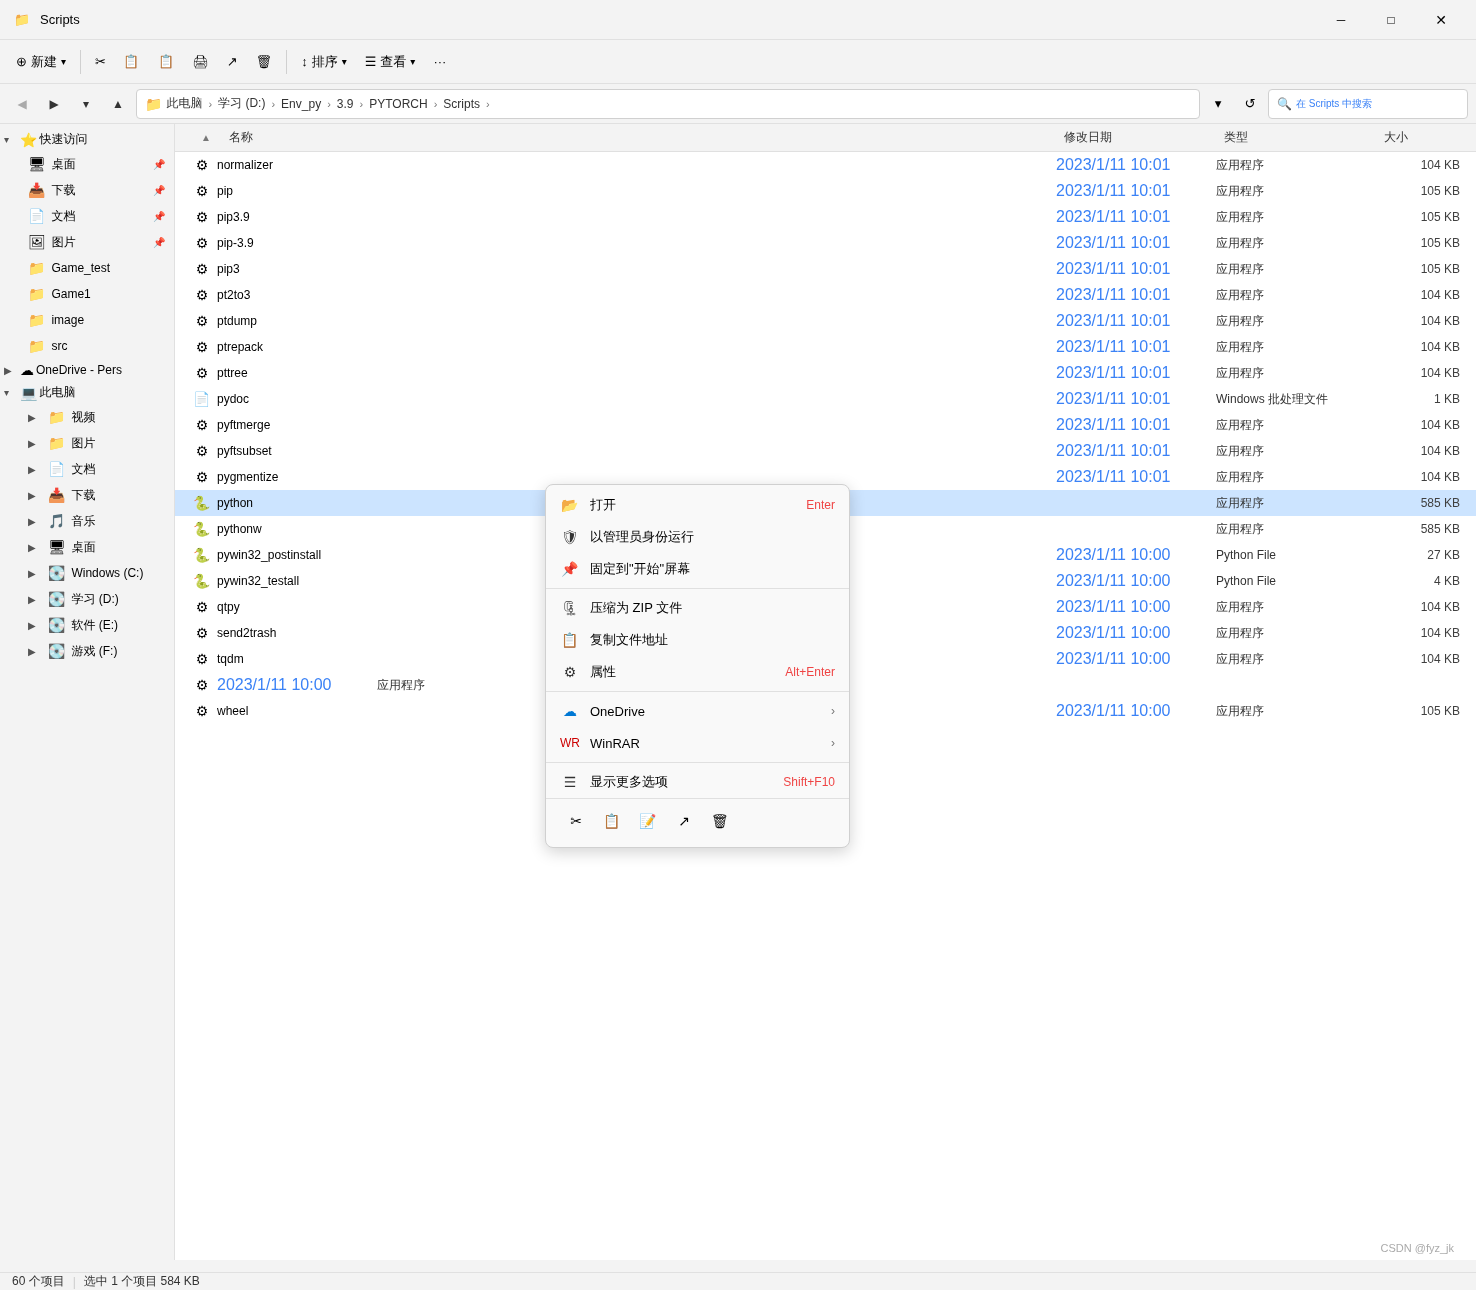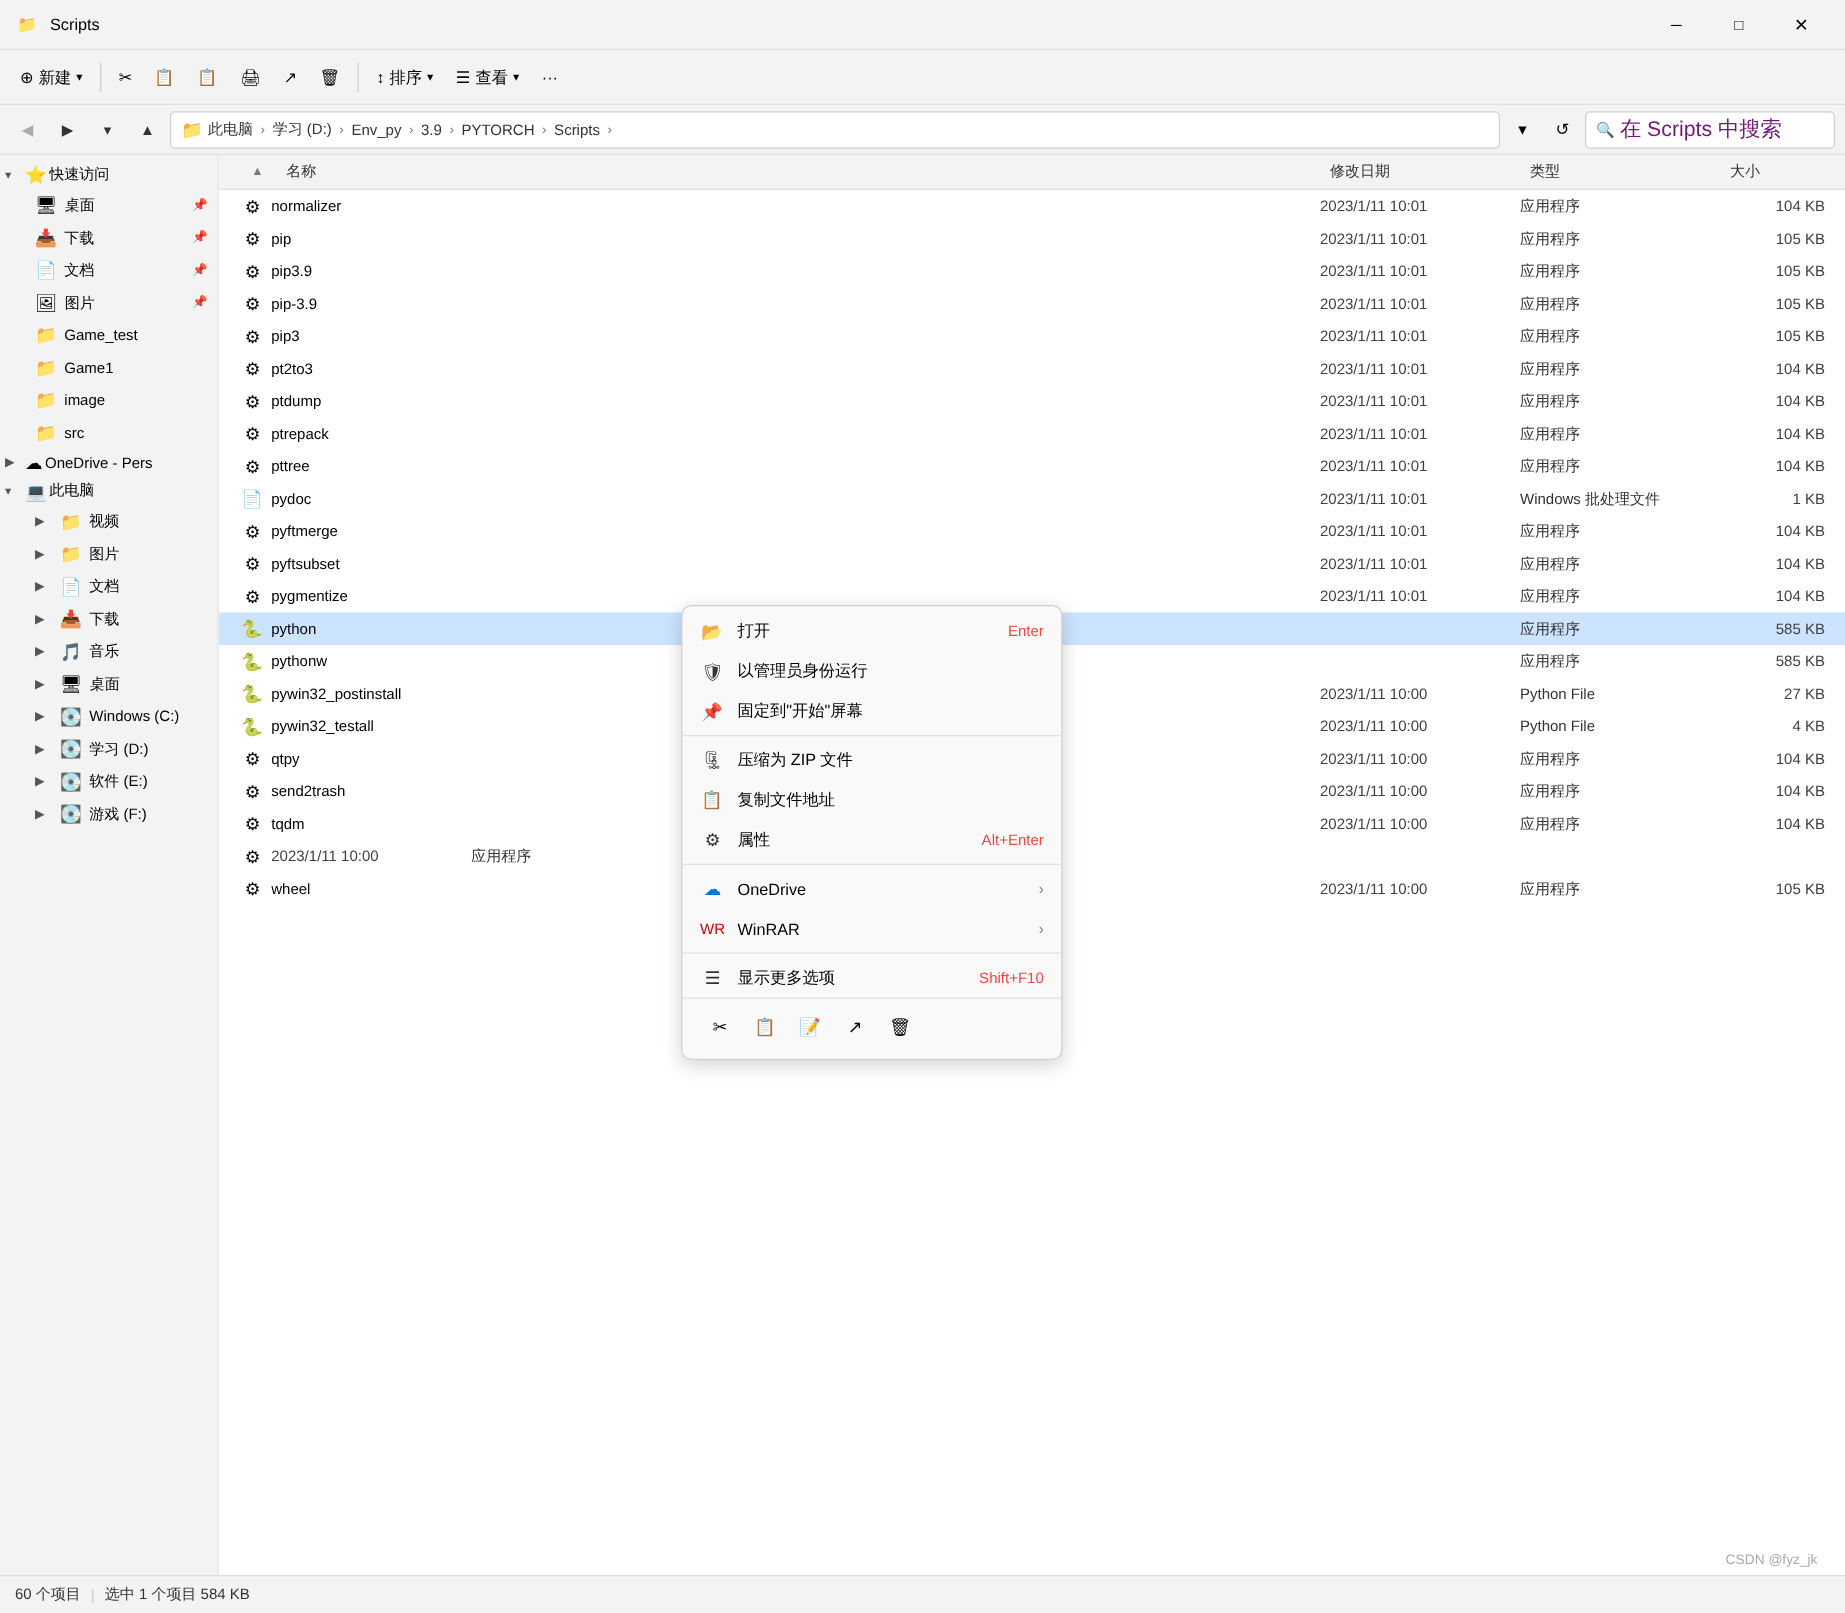--- a/index.html
+++ b/index.html
@@ -74,21 +74,21 @@
     .sidebar-item .label { font-size: 12px; white-space: nowrap; overflow: hidden; text-overflow: ellipsis; flex: 1; }
     .sidebar-item .pin { font-size: 10px; color: #777; margin-left: auto; }
     .sidebar-expand { display: flex; align-items: center; gap: 2px; padding: 3px 6px 3px 4px; cursor: pointer; }
     .sidebar-expand .chevron { font-size: 10px; color: #555; width: 14px; }
     .sidebar-expand .icon { font-size: 14px; }
     .sidebar-expand .label { font-size: 12px; }
     .sidebar-group-item { padding-left: 28px; }
     
     
     .status-bar {
-      height: 30px; background: #f3f3f3; border-top: 1px solid #e0e0e0;
+      height: 18px; background: #f3f3f3; border-top: 1px solid #e0e0e0;
       display: flex; align-items: center; padding: 0 12px; gap: 8px;
       font-size: 12px; color: #333;
       position: absolute; bottom: 0; left: 0; right: 0;
     }
 
     
     .file-area { flex: 1; display: flex; flex-direction: column; overflow: hidden; position: relative; background: #fff; }
     
     
     .col-headers {
@@ -107,21 +107,21 @@
 
     
     .file-list { flex: 1; overflow-y: auto; }
     .file-row {
       display: flex; align-items: center;
       height: 26px; cursor: pointer; padding: 0 0;
     }
     .file-row.selected { background: #cce4ff; }
     .file-row .file-icon { width: 22px; height: 22px; margin: 0 4px 0 16px; display: flex; align-items: center; justify-content: center; font-size: 14px; flex-shrink: 0; }
     .file-row .file-name { flex: 1; font-size: 12px; min-width: 280px; white-space: nowrap; overflow: hidden; text-overflow: ellipsis; }
-    .file-row .file-date { width: 160px; font-size: 12px; color: #404040; }
+    .file-row .file-date { width: 160px; font-size: 16px; color: #3b82f6; }
     .file-row .file-type { width: 160px; font-size: 12px; color: #333; }
     .file-row .file-size { width: 100px; font-size: 12px; color: #404040; text-align: right; padding-right: 16px; }
 
     
     .context-menu {
       position: absolute;
       top: 360px; left: 370px;
       background: #f9f9f9; border: 1px solid #d0d0d0;
       border-radius: 8px; box-shadow: 0 4px 16px rgba(0,0,0,0.18);
       width: 305px; padding: 4px 0; z-index: 100;
@@ -222,21 +222,21 @@
     <span class="path-sep">›</span>
     <span class="path-segment">PYTORCH</span>
     <span class="path-sep">›</span>
     <span class="path-segment">Scripts</span>
     <span class="path-sep">›</span>
   </div>
   <button class="address-dropdown">▾</button>
   <button class="address-refresh">↺</button>
   <div class="search-box">
     <span class="search-icon">🔍</span>
-    <span style="color:#701a75; font-size:17px;">在 Scripts 中搜索</span>
+    <span style="color:#3b82f6; font-size:10px;">在 Scripts 中搜索</span>
   </div>
 </div>
 
 <div class="main-container">
 
   <div class="sidebar">
 
     <div class="sidebar-expand">
       <span class="chevron">▾</span>
       <span class="icon">⭐</span>

